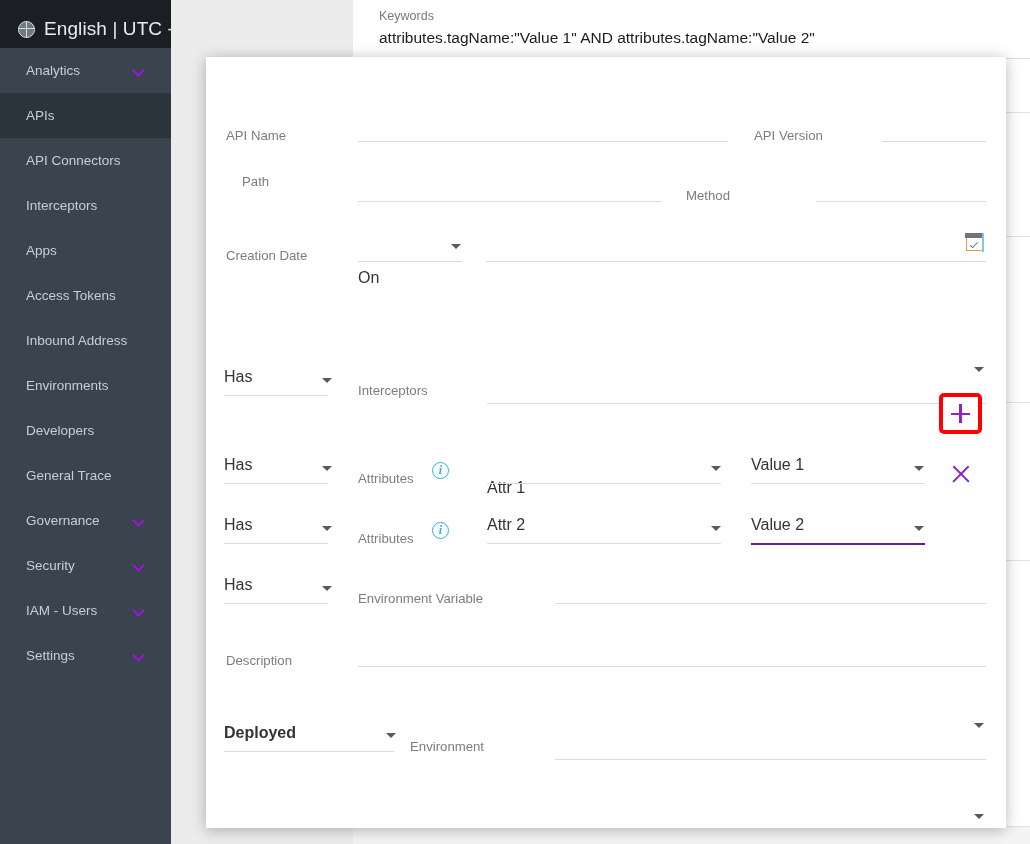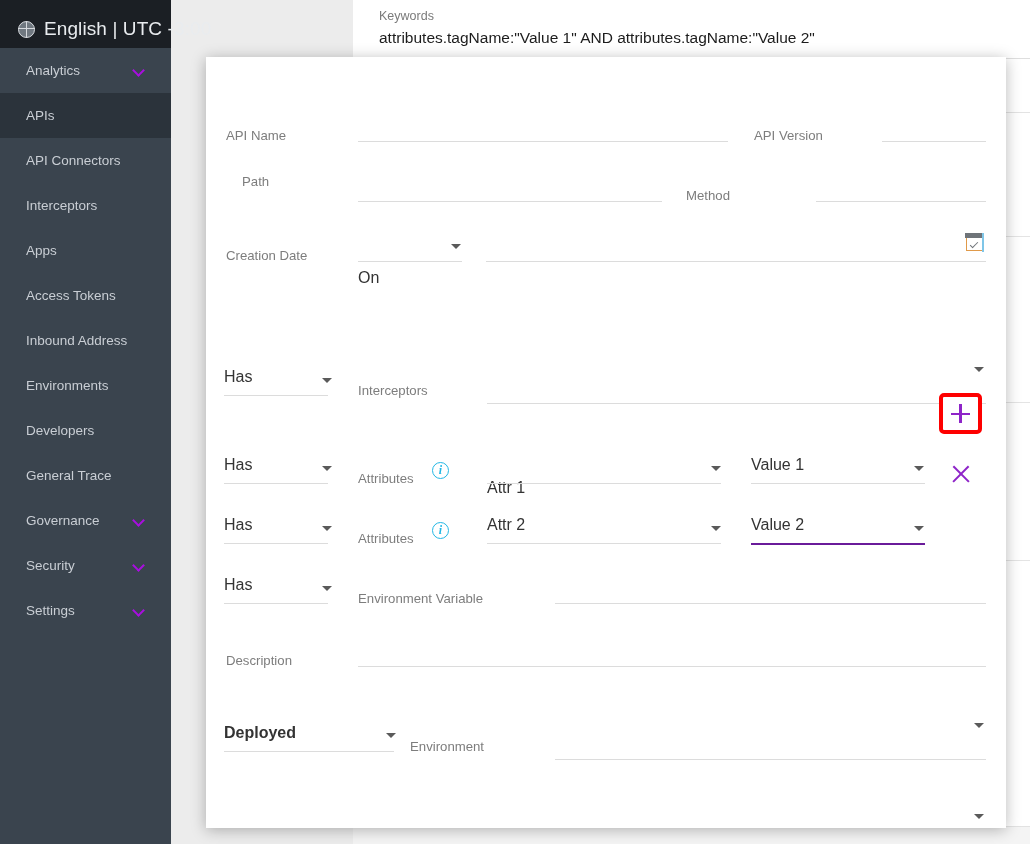--- a/index.html
+++ b/index.html
@@ -293,20 +293,24 @@
       </div>
       <div class="nav-item">
         <span>Governance</span>
         <span class="chev"></span>
       </div>
       <div class="nav-item">
         <span>Security</span>
         <span class="chev"></span>
       </div>
       <div class="nav-item">
+        <span>IAM - Users</span>
+        <span class="chev"></span>
+      </div>
+      <div class="nav-item">
         <span>Settings</span>
         <span class="chev"></span>
       </div>
     </div>
   </div>
 
   <div id="dialog">
 
     <div class="f-label" style="left:20px; top:71px;">API Name</div>
     <div class="f-line" style="left:152px; top:84px; width:370px;"></div>

